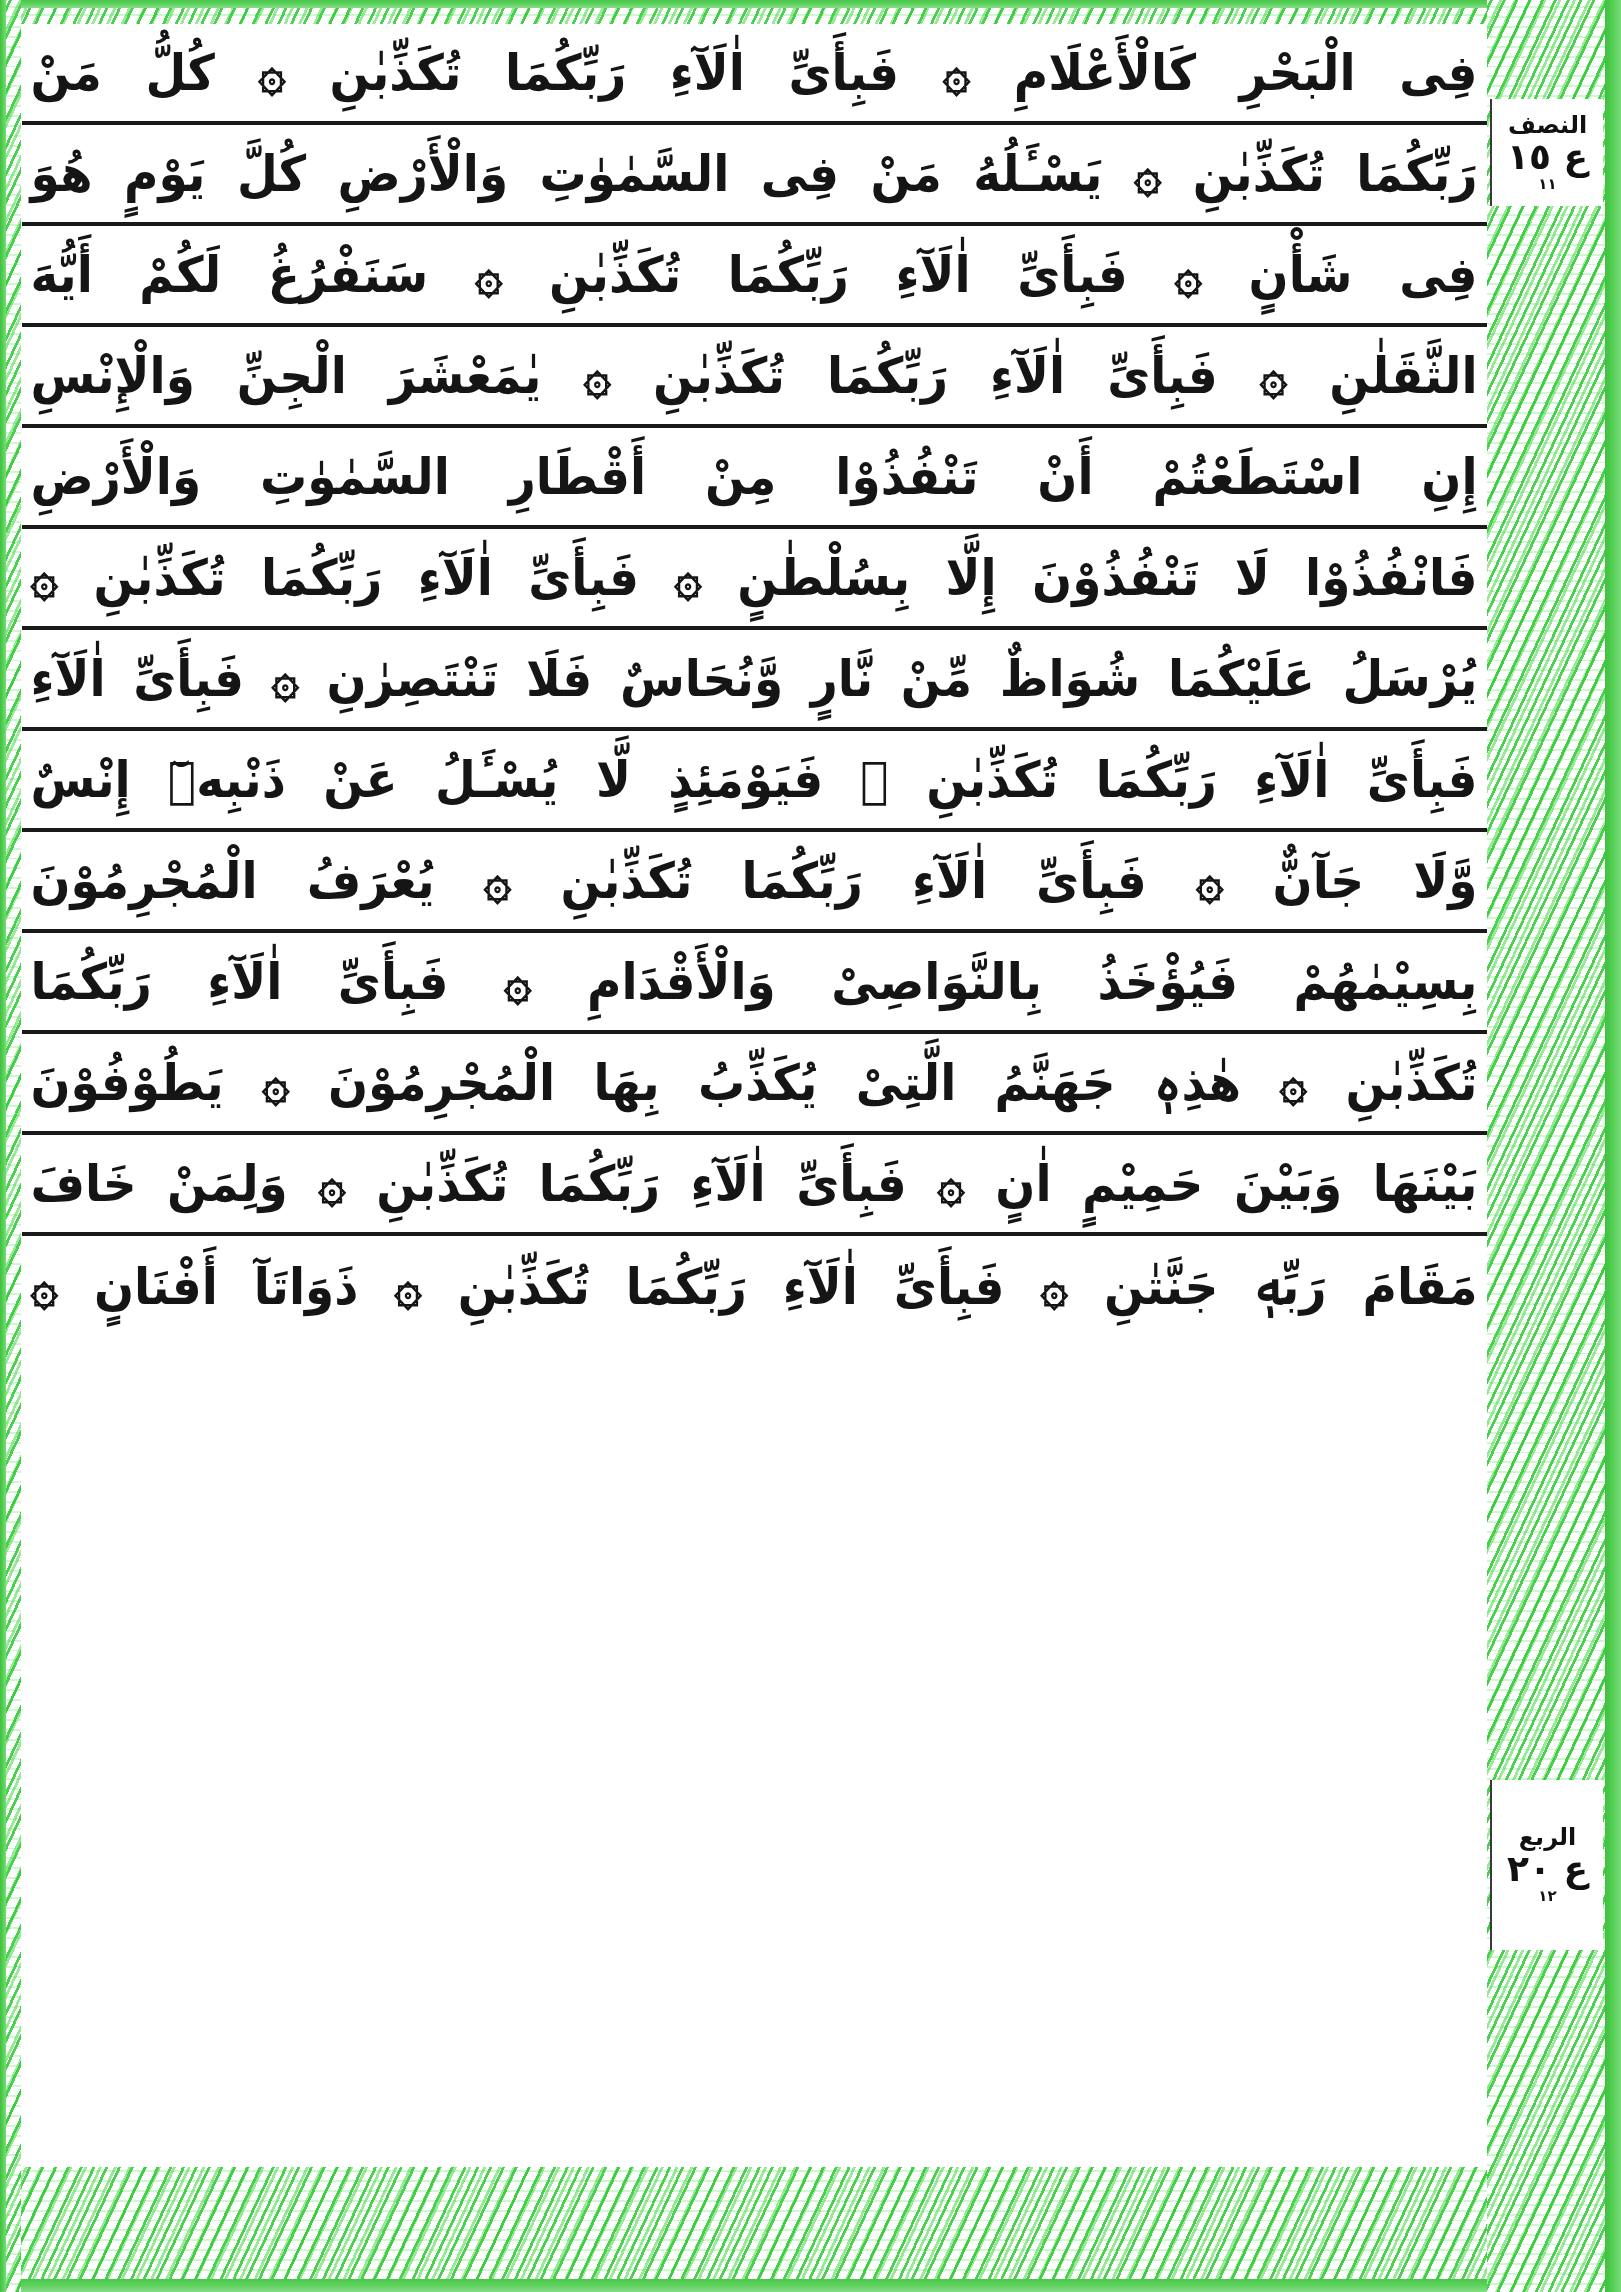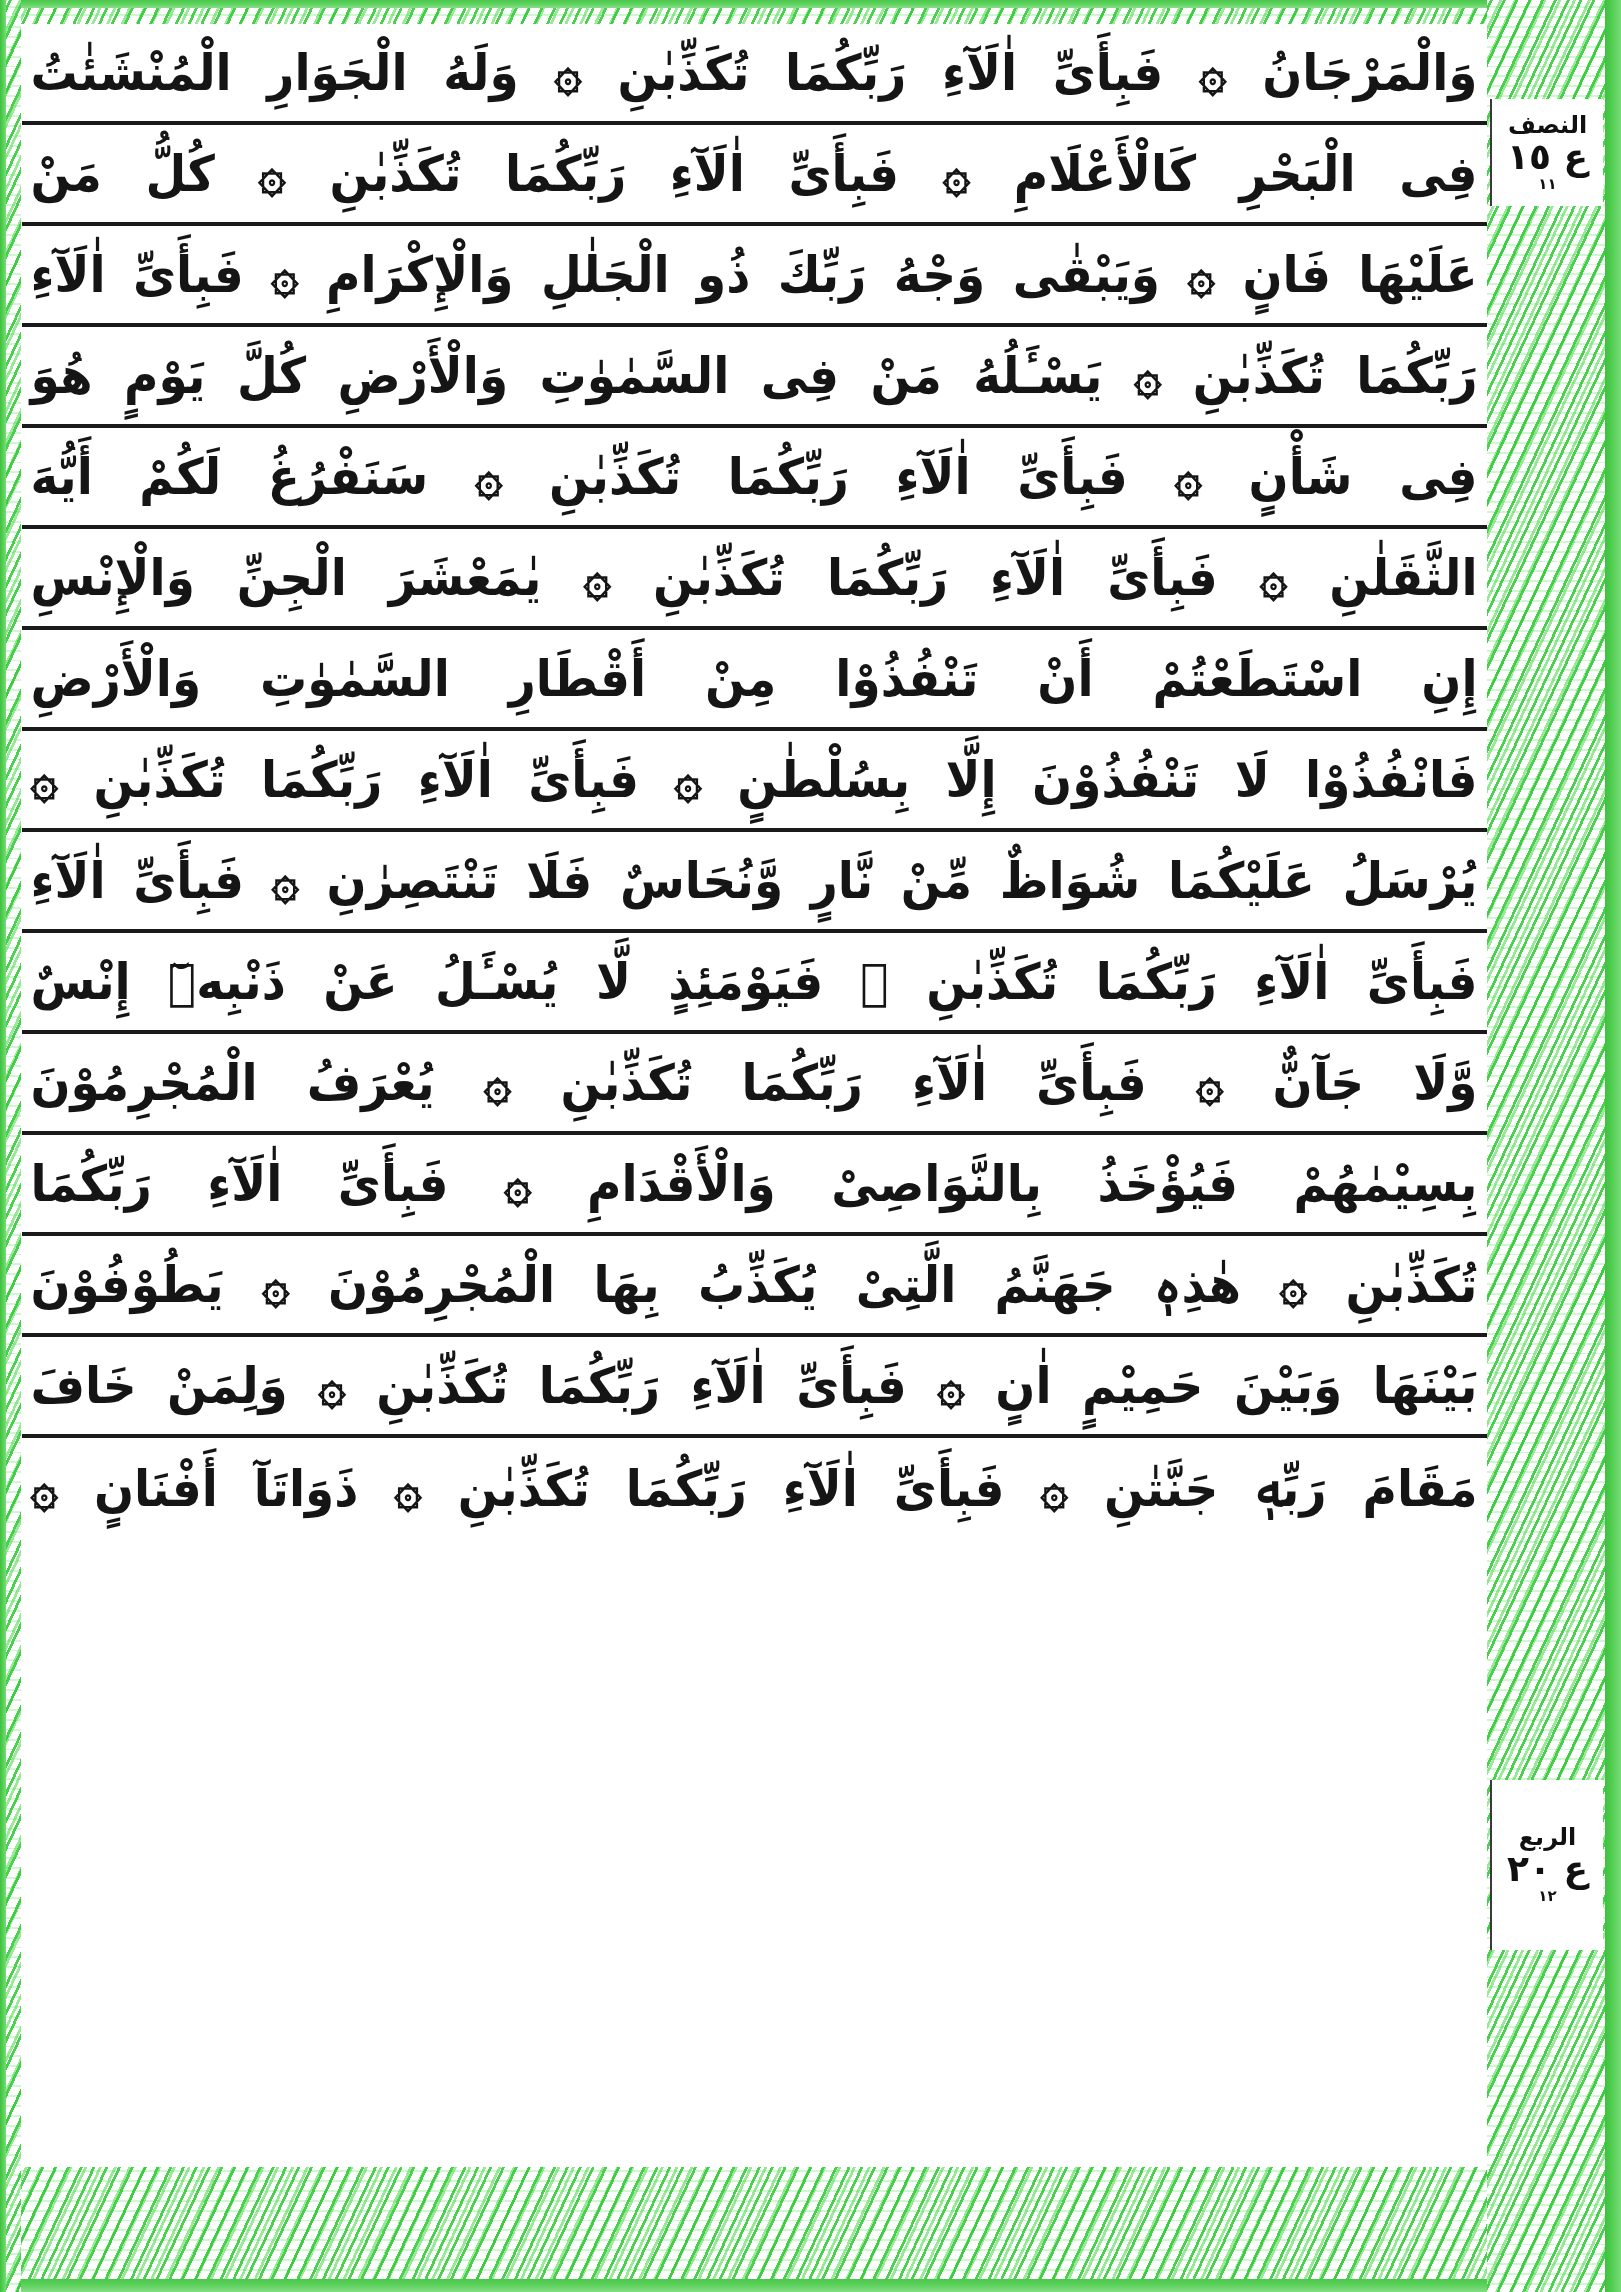--- a/index.html
+++ b/index.html
@@ -153,27 +153,21 @@
   <div class="border-band solid-edge-h" id="band-bottom-solid"></div>
 
   <div class="border-band solid-edge" id="band-left-solid"></div>
   <div class="border-band hatch" id="band-left-hatch"></div>
 
   <div class="border-band hatch" id="band-right-hatch"></div>
   <div class="border-band solid-edge" id="band-right-solid"></div>
 
   <div class="text-block">
     <div class="ayah-line">
-      <div class="ayah-text">وَالْمَرْجَانُ ۞ فَبِأَىِّ اٰلَآءِ رَبِّكُمَا تُكَذِّبٰنِ ۞ وَلَهُ الْجَوَارِ الْمُنْشَئٰتُ</div>
-    </div>
-    <div class="ayah-line">
       <div class="ayah-text">فِى الْبَحْرِ كَالْأَعْلَامِ ۞ فَبِأَىِّ اٰلَآءِ رَبِّكُمَا تُكَذِّبٰنِ ۞ كُلُّ مَنْ</div>
-    </div>
-    <div class="ayah-line">
-      <div class="ayah-text">عَلَيْهَا فَانٍ ۞ وَيَبْقٰى وَجْهُ رَبِّكَ ذُو الْجَلٰلِ وَالْإِكْرَامِ ۞ فَبِأَىِّ اٰلَآءِ</div>
     </div>
     <div class="ayah-line">
       <div class="ayah-text">رَبِّكُمَا تُكَذِّبٰنِ ۞ يَسْـَٔلُهُ مَنْ فِى السَّمٰوٰتِ وَالْأَرْضِ كُلَّ يَوْمٍ هُوَ</div>
     </div>
     <div class="ayah-line">
       <div class="ayah-text">فِى شَأْنٍ ۞ فَبِأَىِّ اٰلَآءِ رَبِّكُمَا تُكَذِّبٰنِ ۞ سَنَفْرُغُ لَكُمْ أَيُّهَ</div>
     </div>
     <div class="ayah-line">
       <div class="ayah-text">الثَّقَلٰنِ ۞ فَبِأَىِّ اٰلَآءِ رَبِّكُمَا تُكَذِّبٰنِ ۞ يٰمَعْشَرَ الْجِنِّ وَالْإِنْسِ</div>
     </div>

